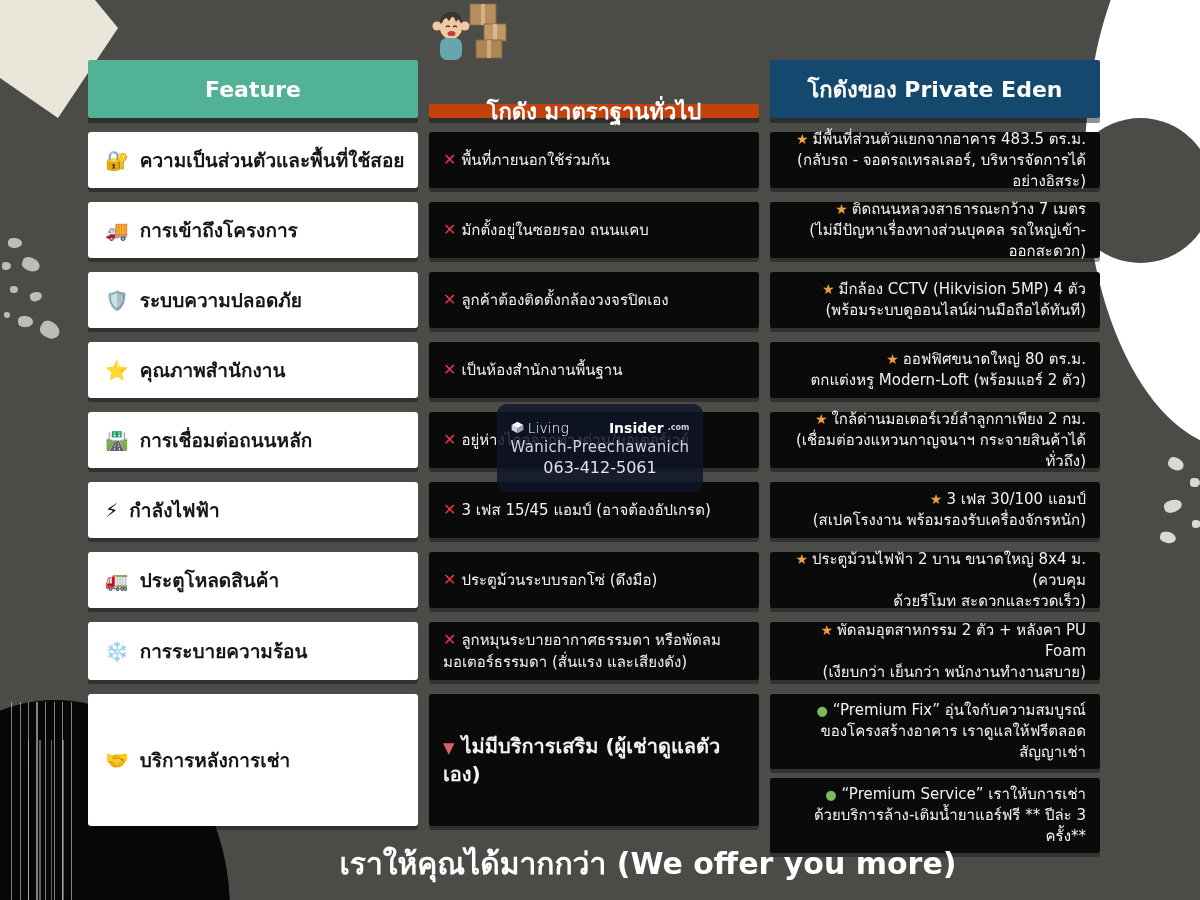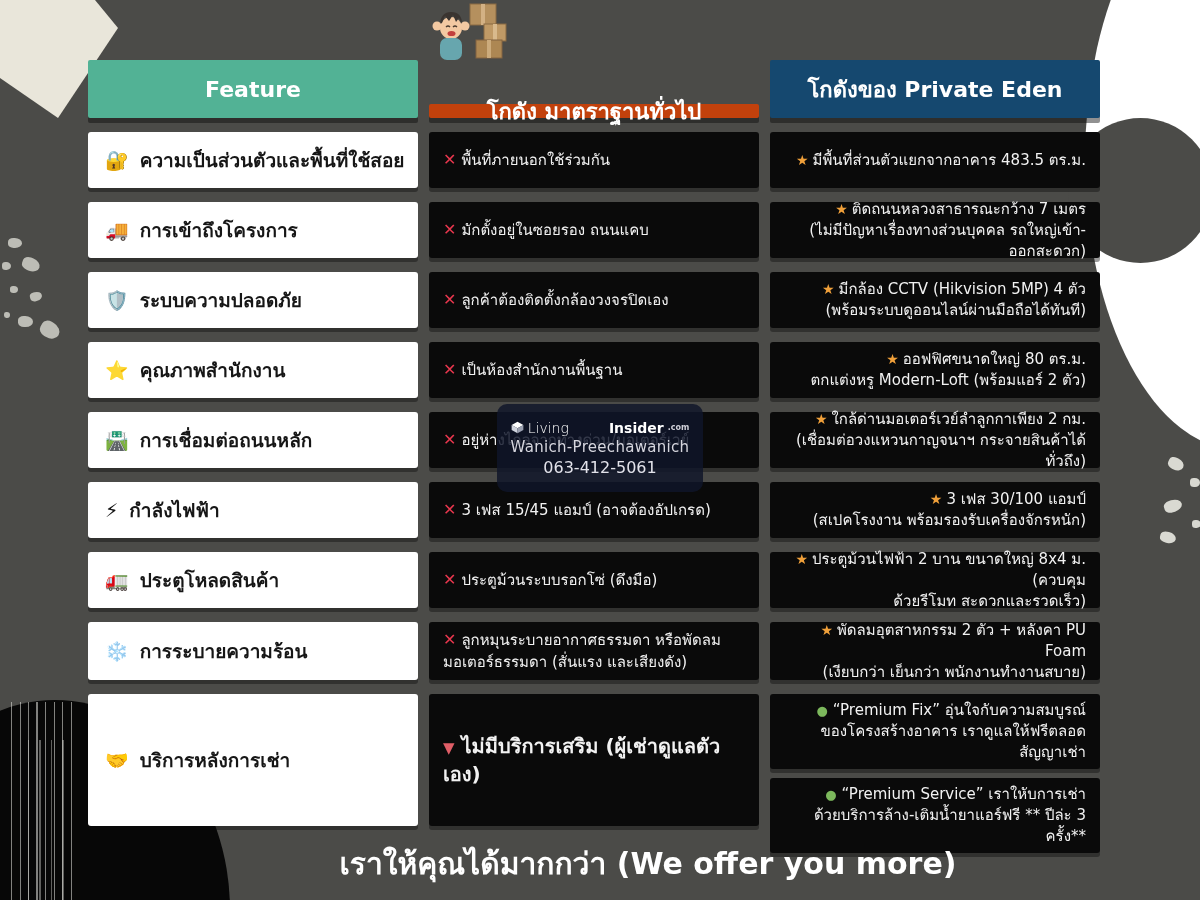--- a/index.html
+++ b/index.html
@@ -141,20 +141,21 @@
 
   <div class="cell white-cell">
     <span class="fi">🔐</span>
     <span>ความเป็นส่วนตัวและพื้นที่ใช้สอย</span>
   </div>
   <div class="cell dark-cell left">
     <div><span class="mark-cross">✕</span><span>พื้นที่ภายนอกใช้ร่วมกัน</span></div>
   </div>
   <div class="cell dark-cell right">
     <div><span class="mark-star">★</span><span>มีพื้นที่ส่วนตัวแยกจากอาคาร 483.5 ตร.ม.</span></div>
+    <div>(กลับรถ - จอดรถเทรลเลอร์, บริหารจัดการได้อย่างอิสระ)</div>
   </div>
 
   <div class="cell white-cell">
     <span class="fi">🚚</span>
     <span>การเข้าถึงโครงการ</span>
   </div>
   <div class="cell dark-cell left">
     <div><span class="mark-cross">✕</span><span>มักตั้งอยู่ในซอยรอง ถนนแคบ</span></div>
   </div>
   <div class="cell dark-cell right">

